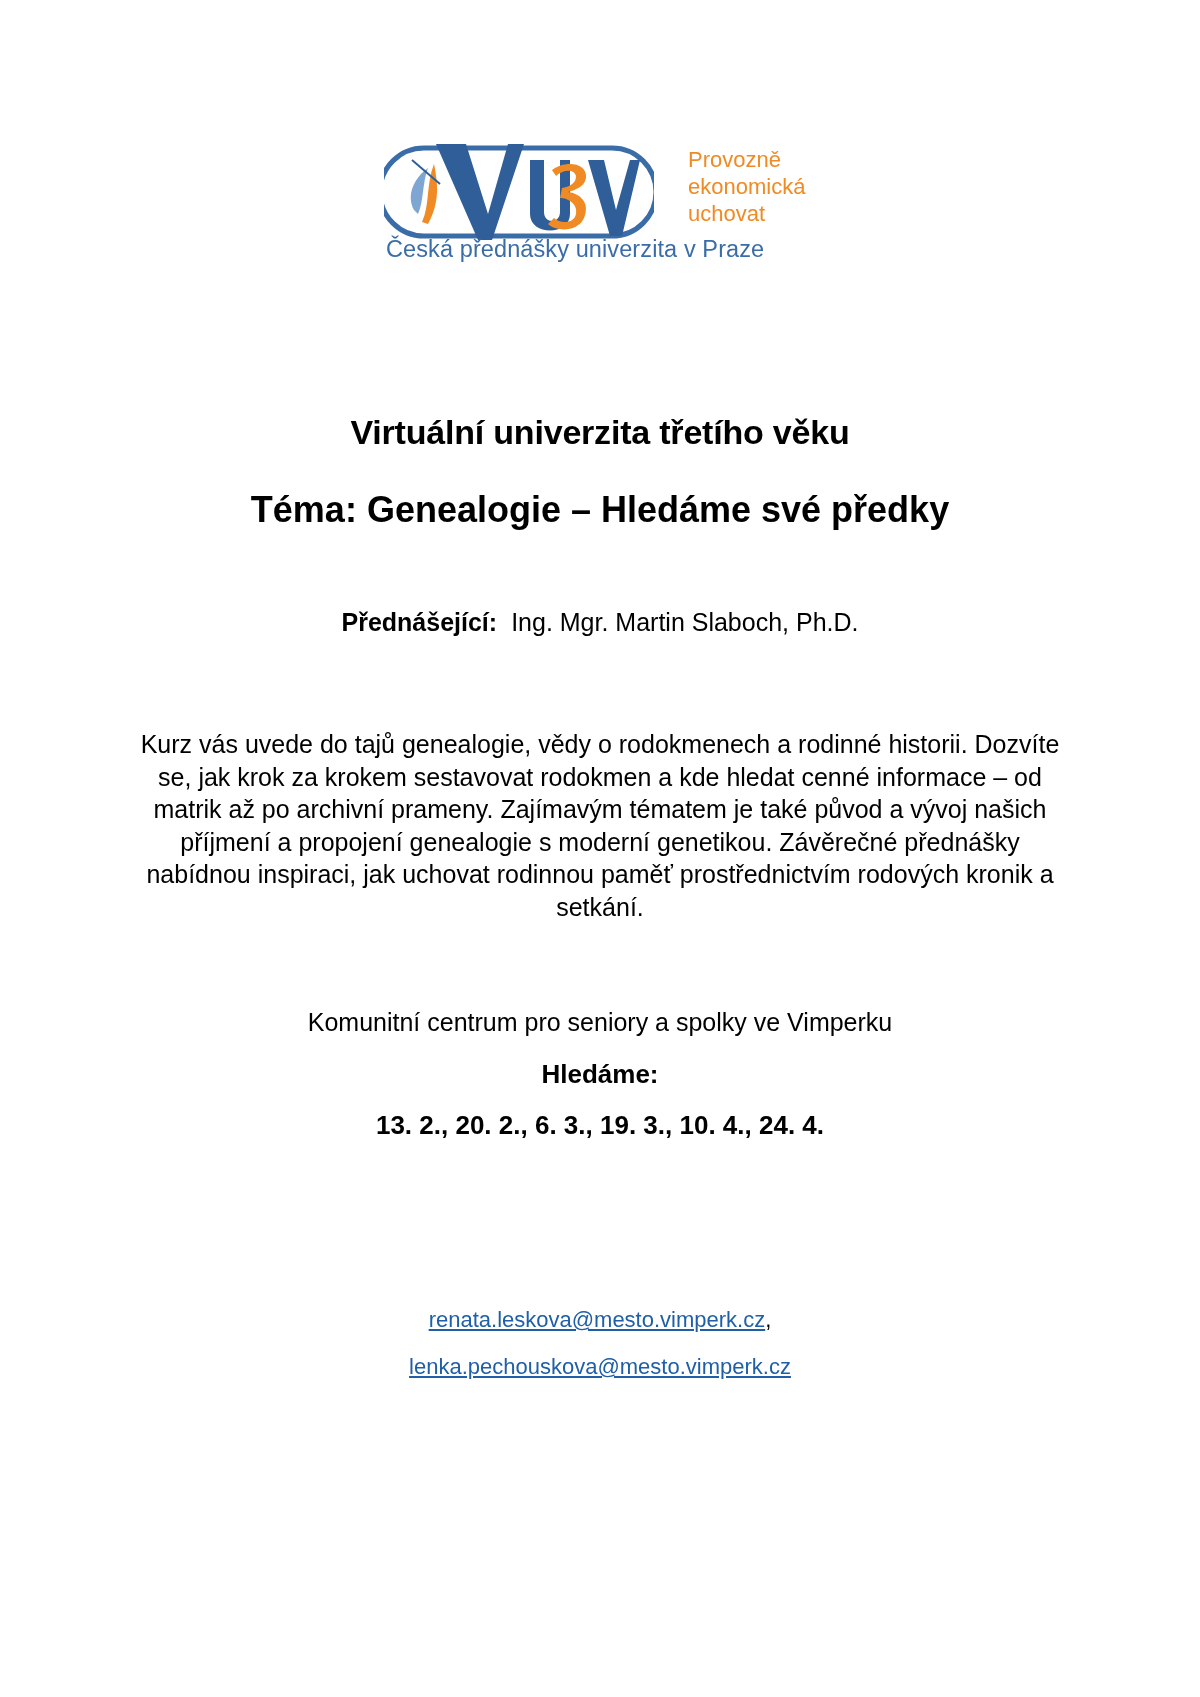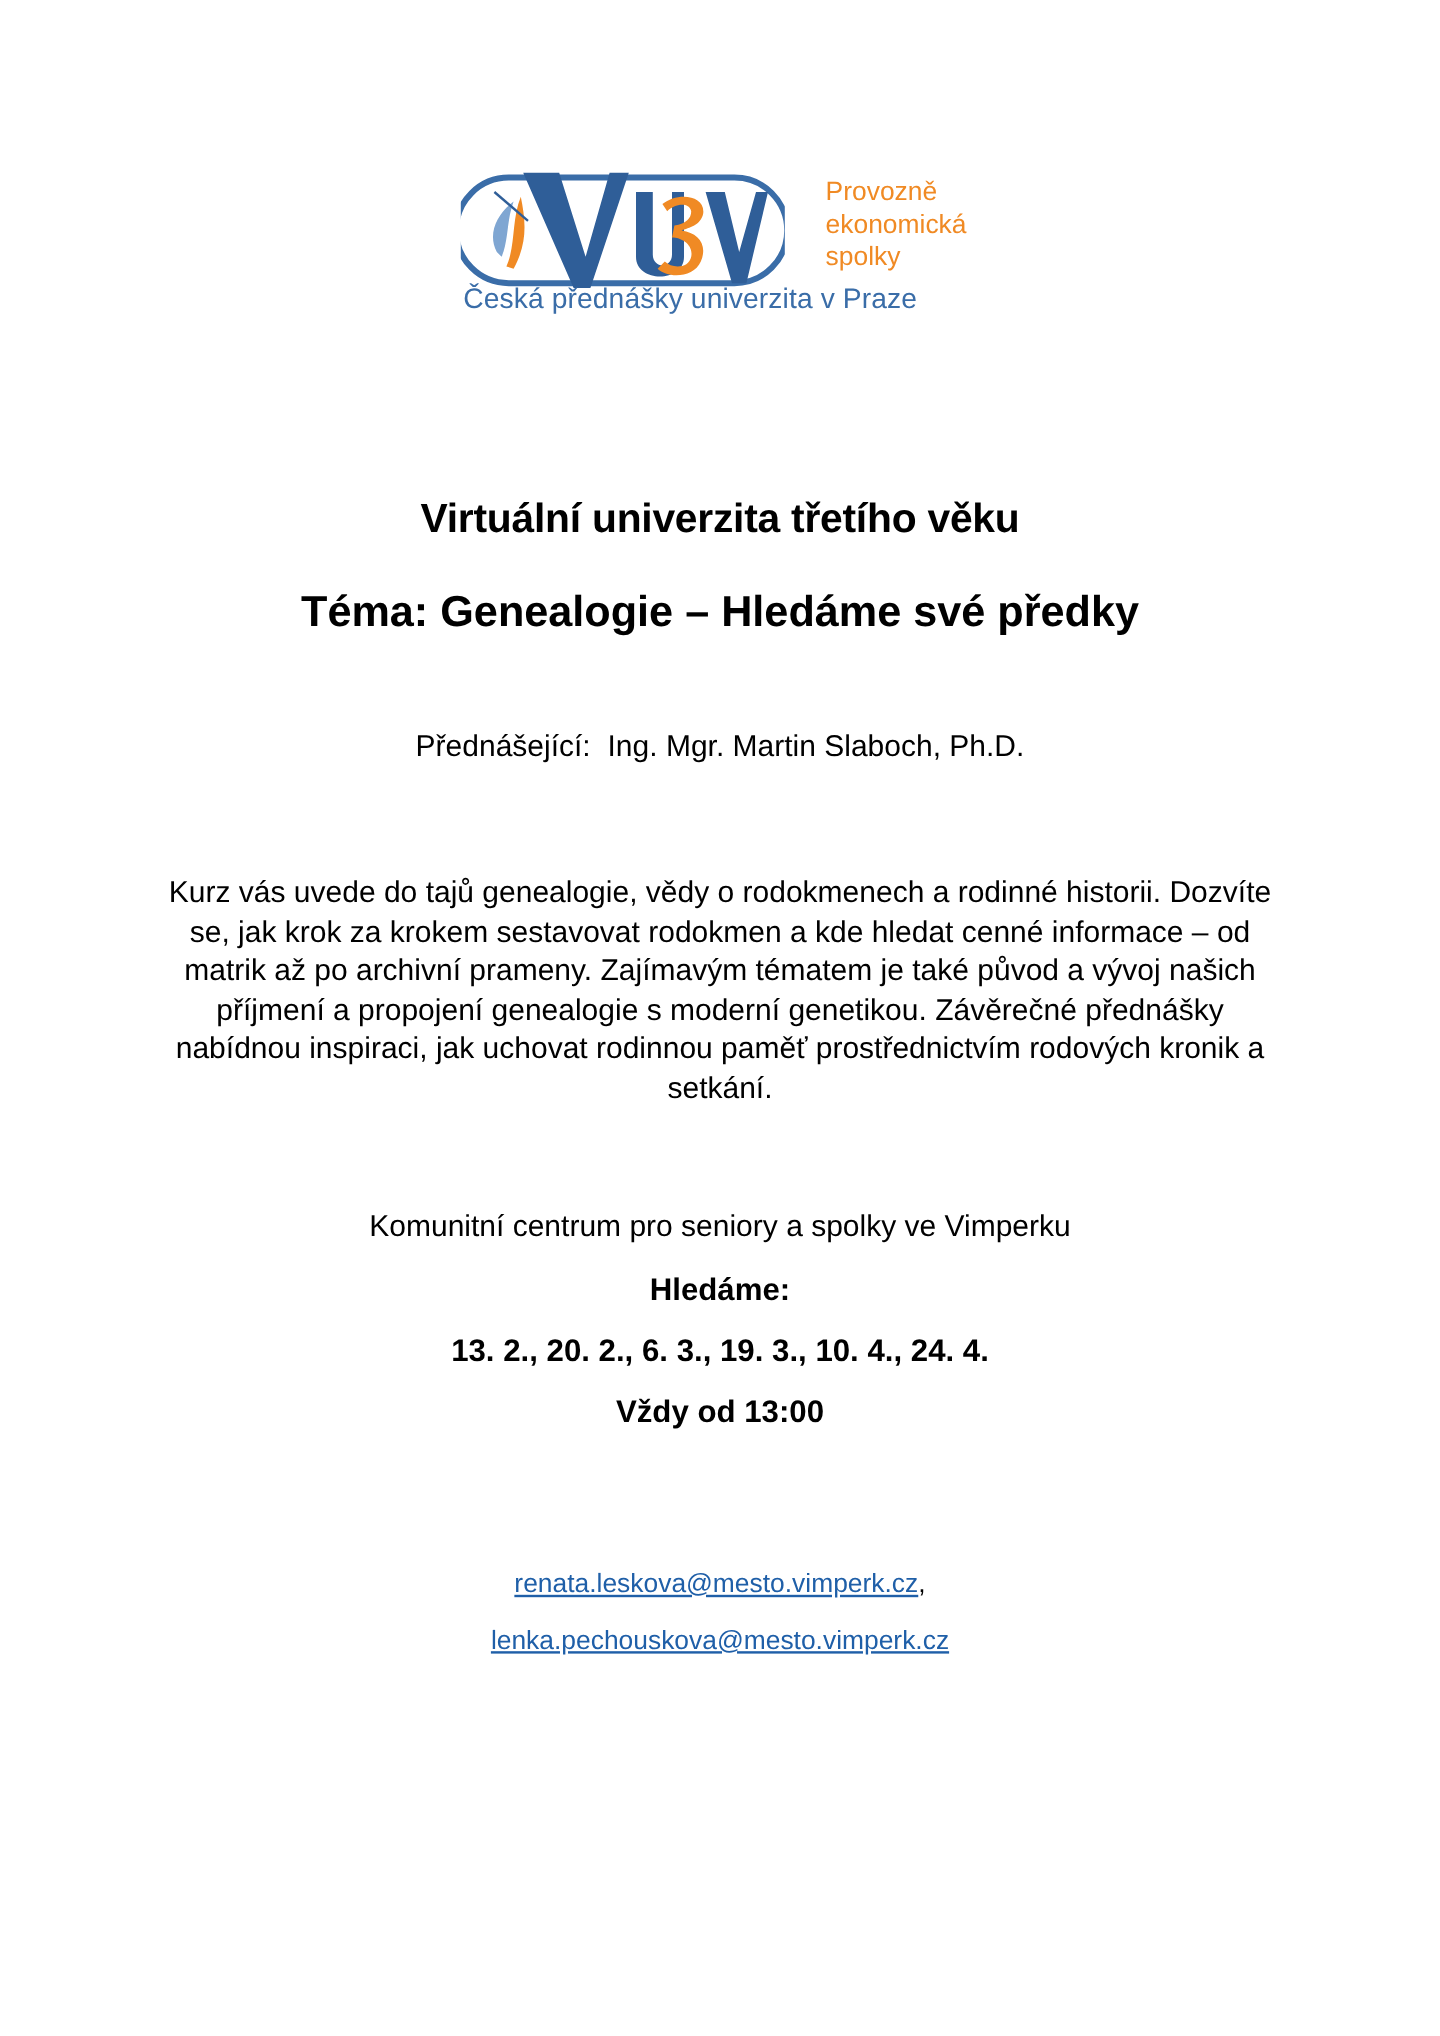--- a/index.html
+++ b/index.html
@@ -21,21 +21,21 @@
       position: absolute; left: 2px; top: 96px; font-size: 23.5px; color: #3a6da8;
       white-space: nowrap; letter-spacing: 0.1px;
     }
 
     .center { position: absolute; left: 0; width: 1200px; text-align: center; }
 
     .title { top: 402px; font-size: 34px; font-weight: bold; line-height: 60px; letter-spacing: -0.2px; }
     .subtitle { top: 488px; font-size: 36px; font-weight: bold; line-height: 44px; }
 
     .lecturer { top: 606px; font-size: 25px; line-height: 32px; }
-    .lecturer .lbl { font-weight: normal; }
+    .lecturer .lbl { font-weight: bold; }
     .lecturer .val { margin-left: 14px; }
 
     .desc {
       top: 728px; left: 140px; width: 920px; font-size: 25px; line-height: 32.6px;
     }
 
     .venue { top: 1006px; font-size: 25px; line-height: 32px; }
     .terms-label { top: 1058px; font-size: 26px; font-weight: bold; line-height: 32px; }
     .dates { top: 1109px; font-size: 26px; font-weight: bold; line-height: 32px; }
     .always { top: 1160px; font-size: 26px; font-weight: bold; line-height: 32px; }
@@ -63,38 +63,37 @@
 
       <path d="M146 20 H160 V72 C160 84 176 84 176 72 V20 H186 V74 C186 96 146 96 146 74 Z" fill="#2f5e98"></path>
 
       <path d="M168 30 C180 20 204 22 202 38 C200 48 190 50 184 52 C198 54 206 64 200 78 C194 92 172 92 164 84 L170 78 C176 84 190 84 192 74 C194 64 184 58 176 58 L178 48 C188 46 192 42 192 36 C190 28 178 30 172 36 Z" fill="#f08a24"></path>
 
       <path d="M204 20 H220 L232 70 L246 20 H256 L238 96 H226 Z" fill="#2f5e98"></path>
     </svg>
     <div class="logo-faculty">
       <span>Provozně</span>
       <span>ekonomická</span>
-      <span>spolky</span>
+      <span>uchovat</span>
     </div>
     <div class="logo-university">Česká přednášky univerzita v Praze</div>
   </div>
 
   <div class="center title">Virtuální univerzita třetího věku</div>
   <div class="center subtitle">Téma: Genealogie – Hledáme své předky</div>
 
   <div class="center lecturer">
     <span class="lbl">Přednášející:</span><span class="val">Ing. Mgr. Martin Slaboch, Ph.D.</span>
   </div>
 
   <div class="center desc">Kurz vás uvede do tajů genealogie, vědy o rodokmenech a rodinné historii. Dozvíte se, jak krok za krokem sestavovat rodokmen a kde hledat cenné informace – od matrik až po archivní prameny. Zajímavým tématem je také původ a vývoj našich příjmení a propojení genealogie s moderní genetikou. Závěrečné přednášky nabídnou inspiraci, jak uchovat rodinnou paměť prostřednictvím rodových kronik a setkání.</div>
 
   <div class="center venue">Komunitní centrum pro seniory a spolky ve Vimperku</div>
   <div class="center terms-label">Hledáme:</div>
   <div class="center dates">13. 2., 20. 2., 6. 3., 19. 3., 10. 4., 24. 4.</div>
-  <div class="center always">Vždy od 13:00</div>
 
   <div class="center email1">
     <a class="mail">renata.leskova@mesto.vimperk.cz</a><span>,</span>
   </div>
   <div class="center email2">
     <a class="mail">lenka.pechouskova@mesto.vimperk.cz</a>
   </div>
 
 </div>
 

